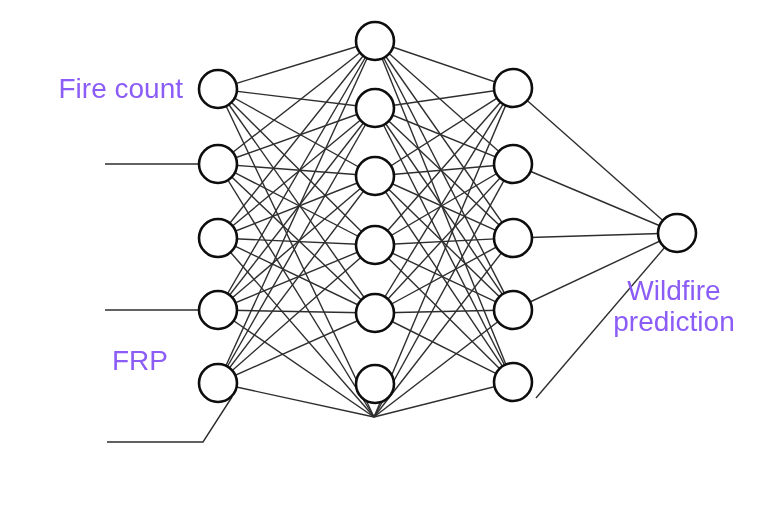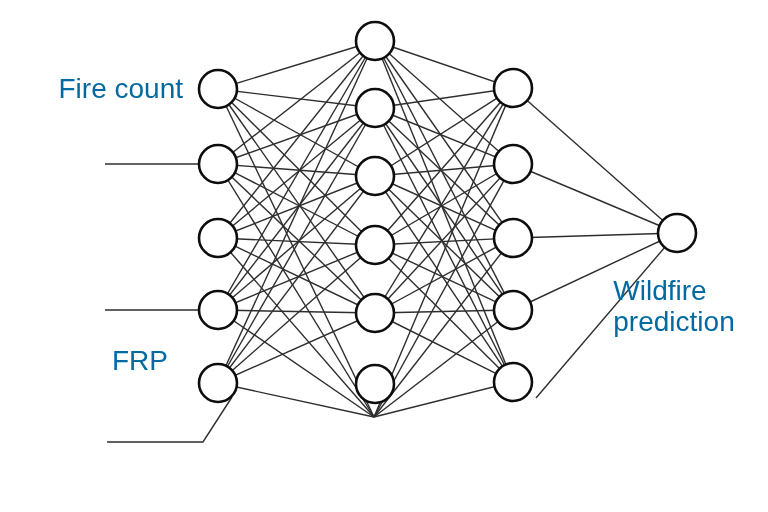--- a/index.html
+++ b/index.html
@@ -9,26 +9,26 @@
     height: 512px;
     background: #ffffff;
     overflow: hidden;
     font-family: "Liberation Sans", sans-serif;
   }
   #canvas svg { position: absolute; left: 0; top: 0; }
   .diagram-label {
     position: absolute;
     font-size: 28px;
     line-height: 1.1;
-    color: #0369a1;
+    color: #8b5cf6;
     white-space: pre-line;
     pointer-events: none;
   }
   .diagram-label.right  { transform: translate(-100%, -50%); text-align: right; }
-  .diagram-label.center { transform: translate(-50%, -50%);  text-align: left; }
+  .diagram-label.center { transform: translate(-50%, -50%);  text-align: center; }
 </style>
 </head>
 <body>
 
 <div id="canvas">
   <svg width="768" height="512" viewBox="0 0 768 512">
       <g>
         <polyline points="218,89 375,41" fill="none" stroke="#2e2e2e" stroke-width="1.4"></polyline>
         <polyline points="218,89 375,108" fill="none" stroke="#2e2e2e" stroke-width="1.4"></polyline>
         <polyline points="218,89 375,176" fill="none" stroke="#2e2e2e" stroke-width="1.4"></polyline>

